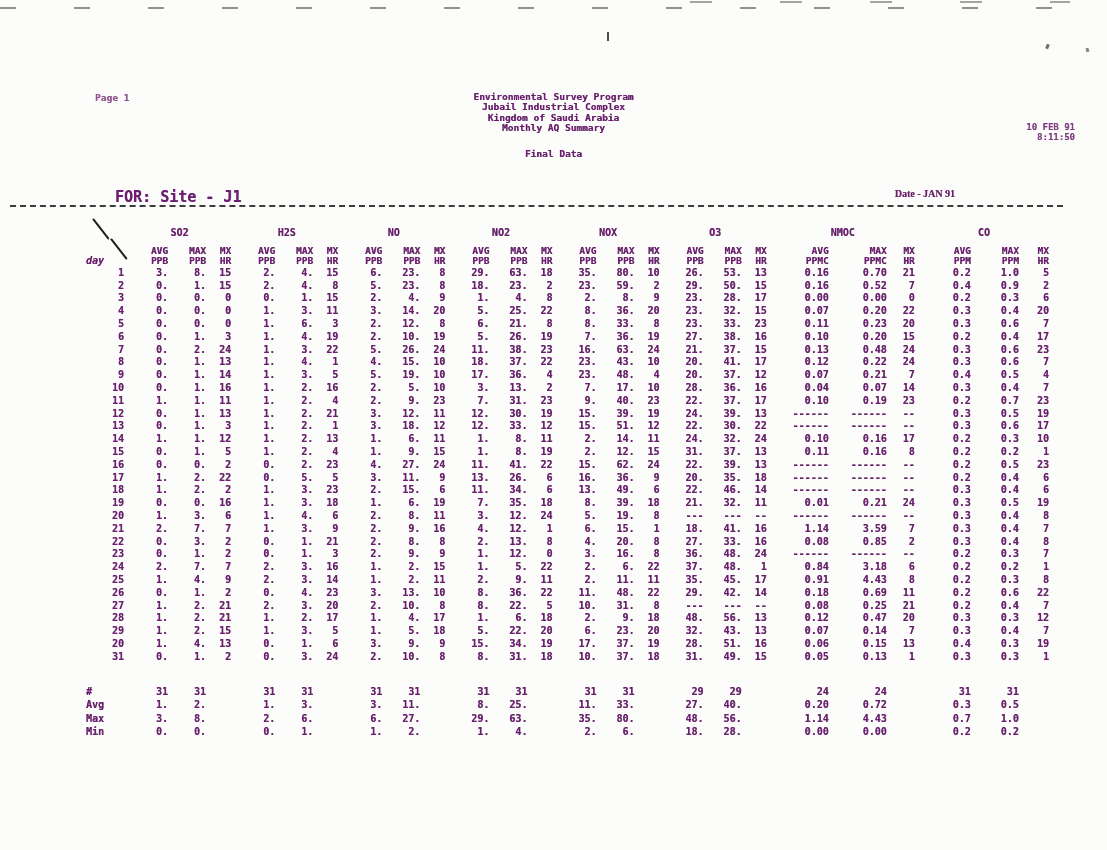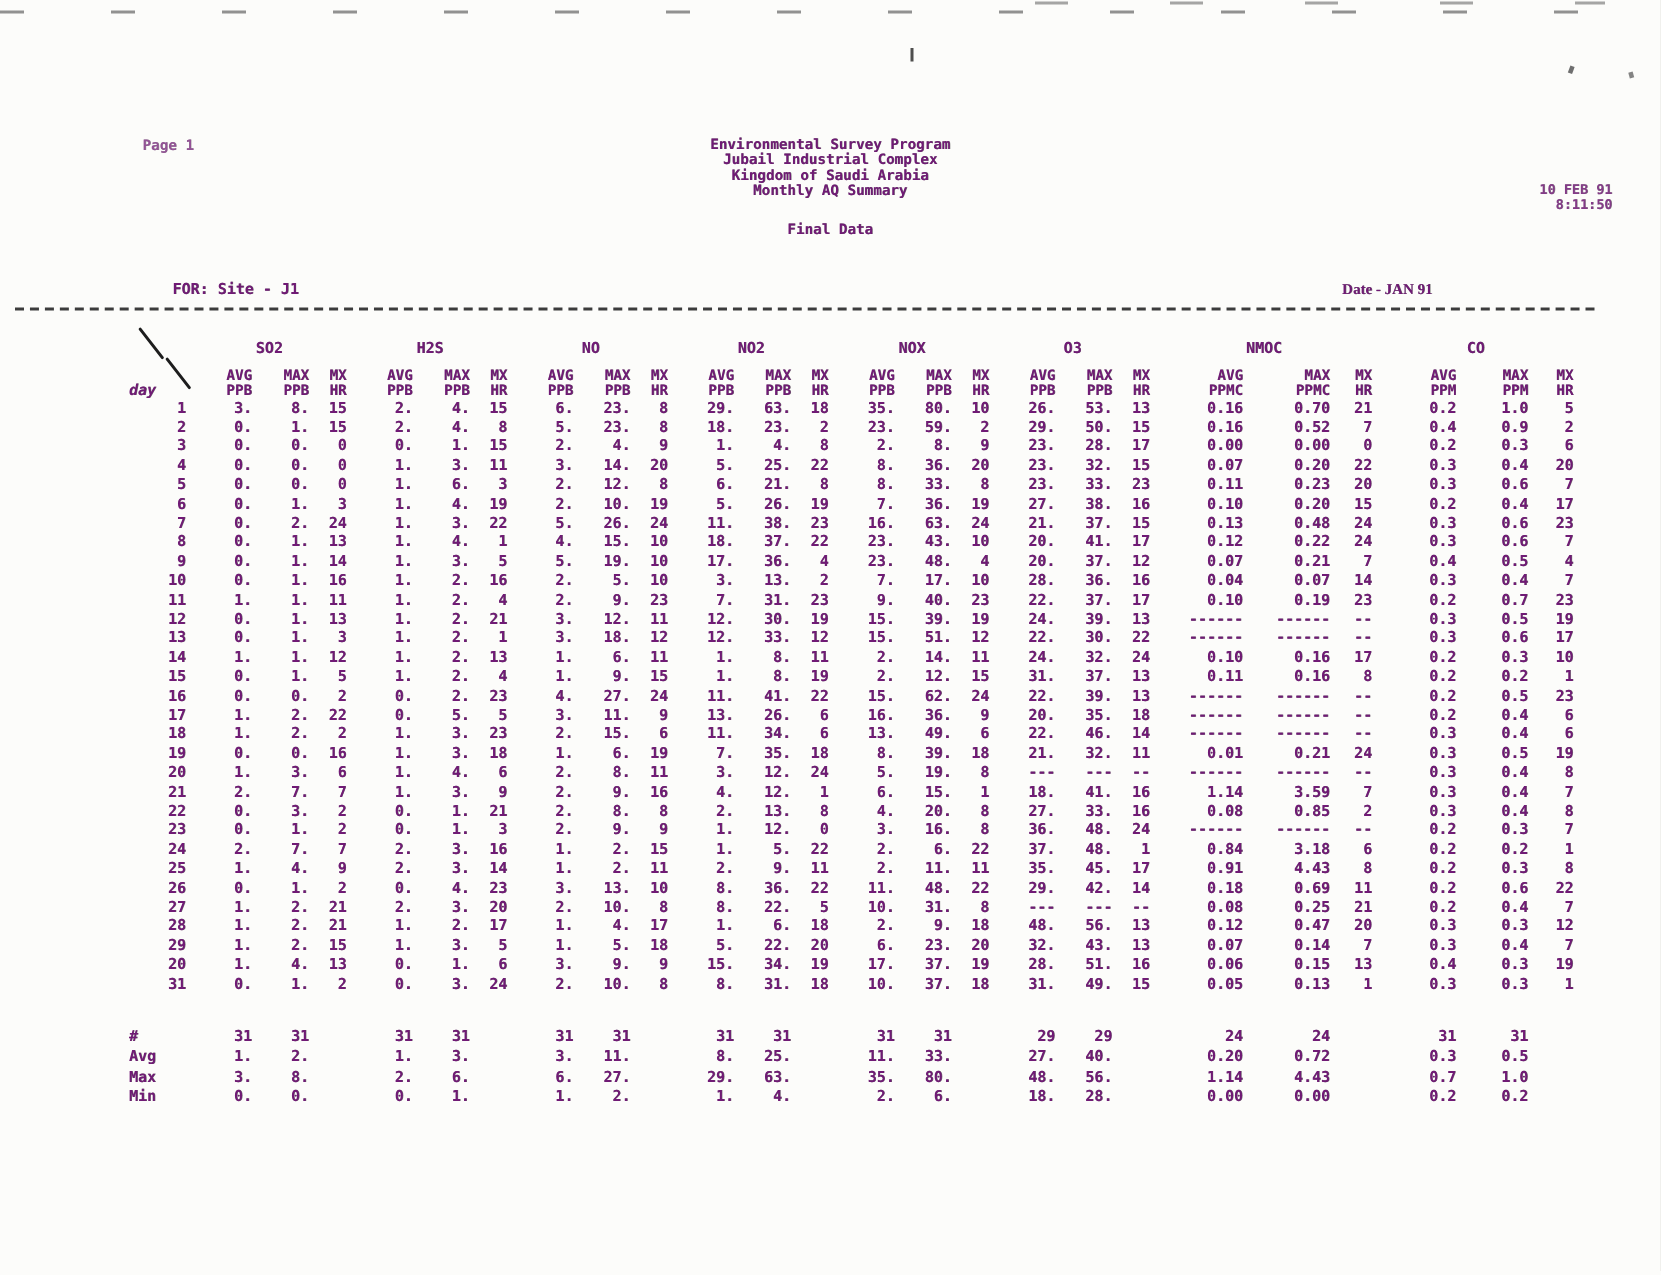--- a/index.html
+++ b/index.html
@@ -26,21 +26,21 @@
   }
   .tick-mark { position:absolute; top:32px; left:607px; width:2px; height:9px; background:#222; opacity:.8; }
   .speck-1 { position:absolute; top:44px; left:1046px; width:3px; height:5px; background:#333; transform:rotate(20deg); opacity:.7; }
   .speck-2 { position:absolute; top:48px; left:1086px; width:3px; height:4px; background:#333; transform:rotate(-15deg); opacity:.6; }
 
   .page-label { position:absolute; top:92px; left:95px; font-size:9.5px; opacity:.75; }
   .center-block { position:absolute; top:92px; left:0; right:0; text-align:center; font-size:9.5px; line-height:10.4px; }
   .final-data { position:absolute; top:148px; left:0; right:0; text-align:center; font-size:9.5px; }
   .stamp { position:absolute; top:89px; right:32px; text-align:right; font-size:9px; line-height:10px; opacity:.85;margin-top:33px; }
 
-  .for-row { position:absolute; top:188px; left:115px; font-size:10px; }
+  .for-row { position:absolute; top:188px; left:115px; font-size:15px; }
   .date-label { position:absolute; top:188px; right:152px; font-size:10px;font-family:Liberation Serif, serif; }
   .rule {
     position:absolute; top:205px; left:10px; width:1053px; height:0;
     border-top:2.5px dashed #3c3c3c;
   }
 
   table.aq {
     position:absolute; top:216px; left:86px;
     border-collapse:collapse; table-layout:fixed; width:965px;
     font-size:10px;

